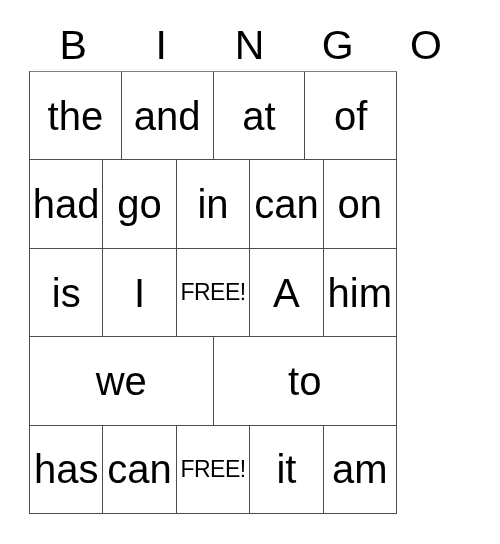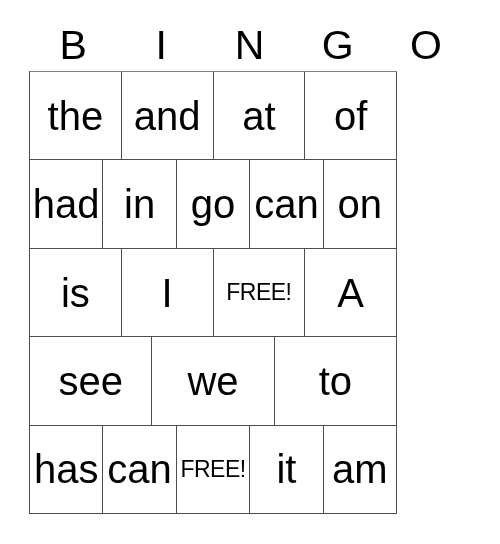--- a/index.html
+++ b/index.html
@@ -103,35 +103,35 @@
 
     <div class="grid-row">
       <div class="cell">the</div>
       <div class="cell">and</div>
       <div class="cell">at</div>
       <div class="cell">of</div>
     </div>
 
     <div class="grid-row">
       <div class="cell">had</div>
+      <div class="cell">go</div>
       <div class="cell">in</div>
-      <div class="cell">go</div>
       <div class="cell">can</div>
       <div class="cell">on</div>
     </div>
 
     <div class="grid-row">
       <div class="cell">is</div>
       <div class="cell">I</div>
       <div class="cell free">FREE!</div>
       <div class="cell">A</div>
+      <div class="cell">him</div>
     </div>
 
     <div class="grid-row">
-      <div class="cell">see</div>
       <div class="cell">we</div>
       <div class="cell">to</div>
     </div>
 
     <div class="grid-row">
       <div class="cell">has</div>
       <div class="cell">can</div>
       <div class="cell free">FREE!</div>
       <div class="cell">it</div>
       <div class="cell">am</div>

